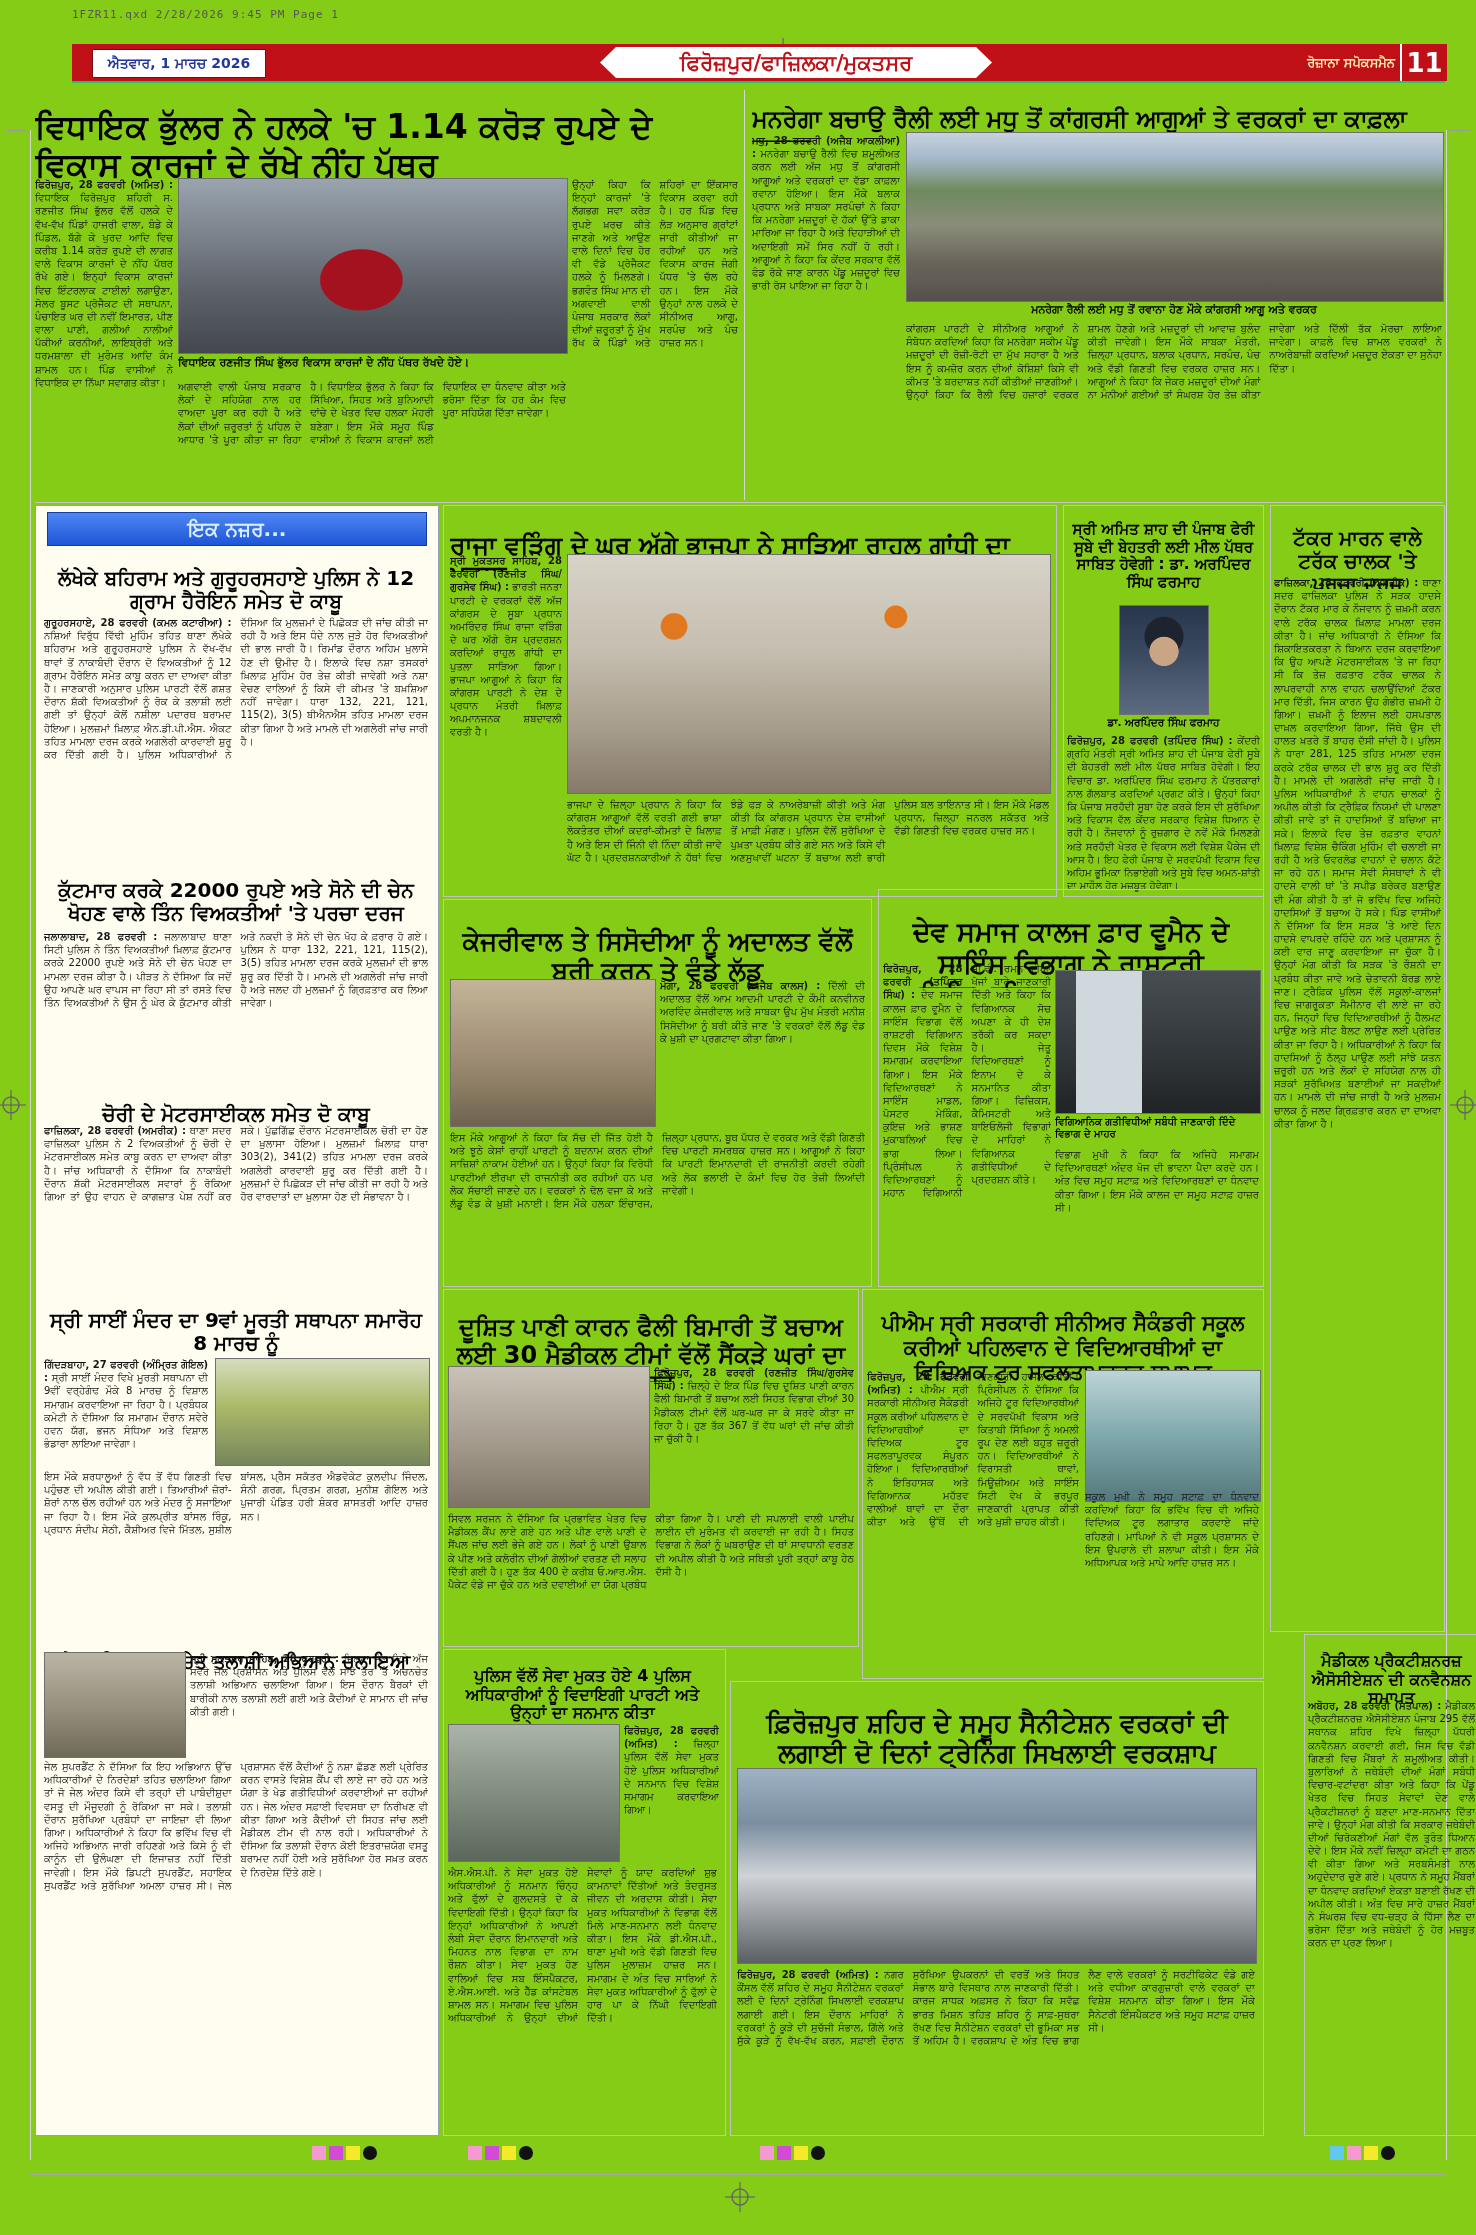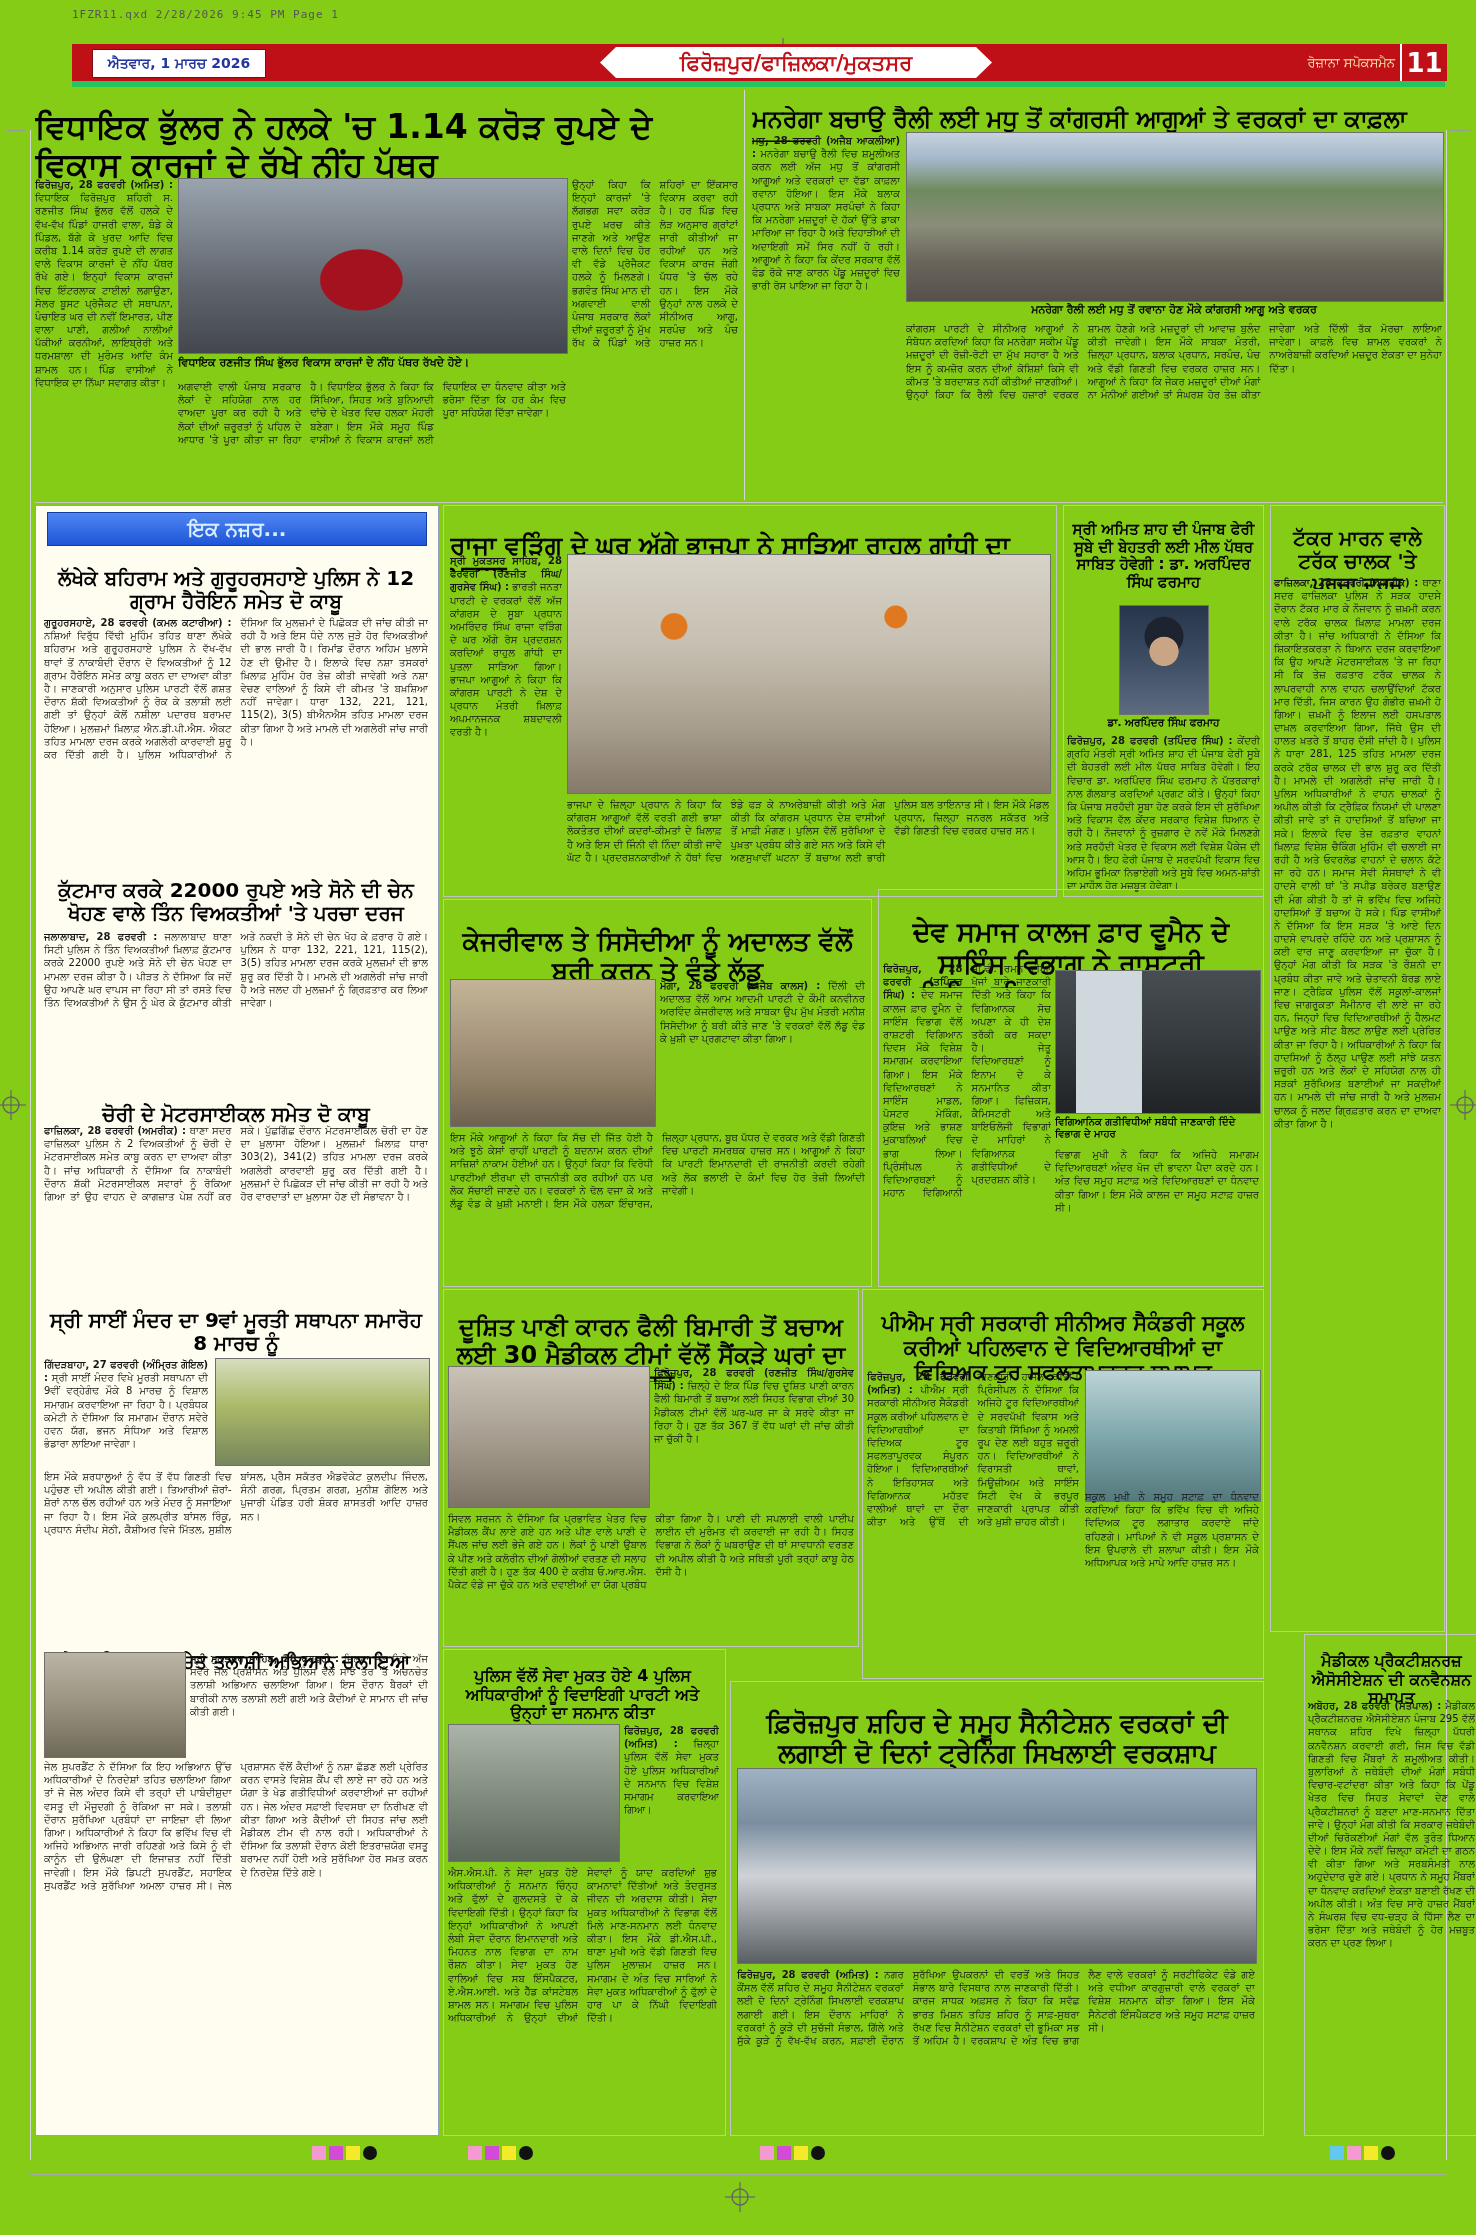--- a/index.html
+++ b/index.html
@@ -1,26 +1,26 @@
 <!DOCTYPE html>
 <html><head>
 <meta charset="utf-8">
 <style>
   html,body{margin:0;padding:0;background:#ffffff;}
   .page{position:relative;width:1476px;height:2235px;background:#84cc16;overflow:hidden;
         font-family:"DejaVu Sans", sans-serif;color:#111;}
   .abs{position:absolute;}
   .printline{font-family:"DejaVu Sans Mono", monospace;font-size:11px;color:#555;letter-spacing:1px;}
   
-  .mast{background:#bf0f17;border-bottom:6px solid #22c55e;}
+  .mast{background:#bf0f17;border-bottom:2px solid #22c55e;}
   .datebox{background:#fff;border:1px solid #7b0d12;color:#2335a0;font-weight:bold;font-size:14px;
            display:flex;align-items:center;justify-content:center;}
   .ribbon{background:#fff;color:#c01018;font-weight:bold;font-size:21px;display:flex;align-items:center;justify-content:center;
           clip-path:polygon(16px 0,calc(100% - 16px) 0,100% 50%,calc(100% - 16px) 100%,16px 100%,0 50%);}
-  .papername{color:#ffe9ad;font-weight:normal;font-size:13px;text-align:right;line-height:37px;}
+  .papername{color:#ffe9ad;font-weight:bold;font-size:13px;text-align:right;line-height:37px;}
   .pagenumbox{background:#bf0f17;border-left:2px solid #fff;color:#fff;font-weight:bold;font-size:26px;
               display:flex;align-items:center;justify-content:center;}
   
   .hl{font-weight:bold;color:#000;line-height:1.16;overflow:hidden;}
   .hl.center{text-align:center;}
   .body{font-size:10px;line-height:1.32;text-align:justify;color:#161616;overflow:hidden;}
   .cols2{column-count:2;column-gap:9px;}
   .cols3{column-count:3;column-gap:9px;}
   .dateline{font-weight:bold;}
   .cap{font-weight:bold;font-size:11px;color:#000;overflow:hidden;}

